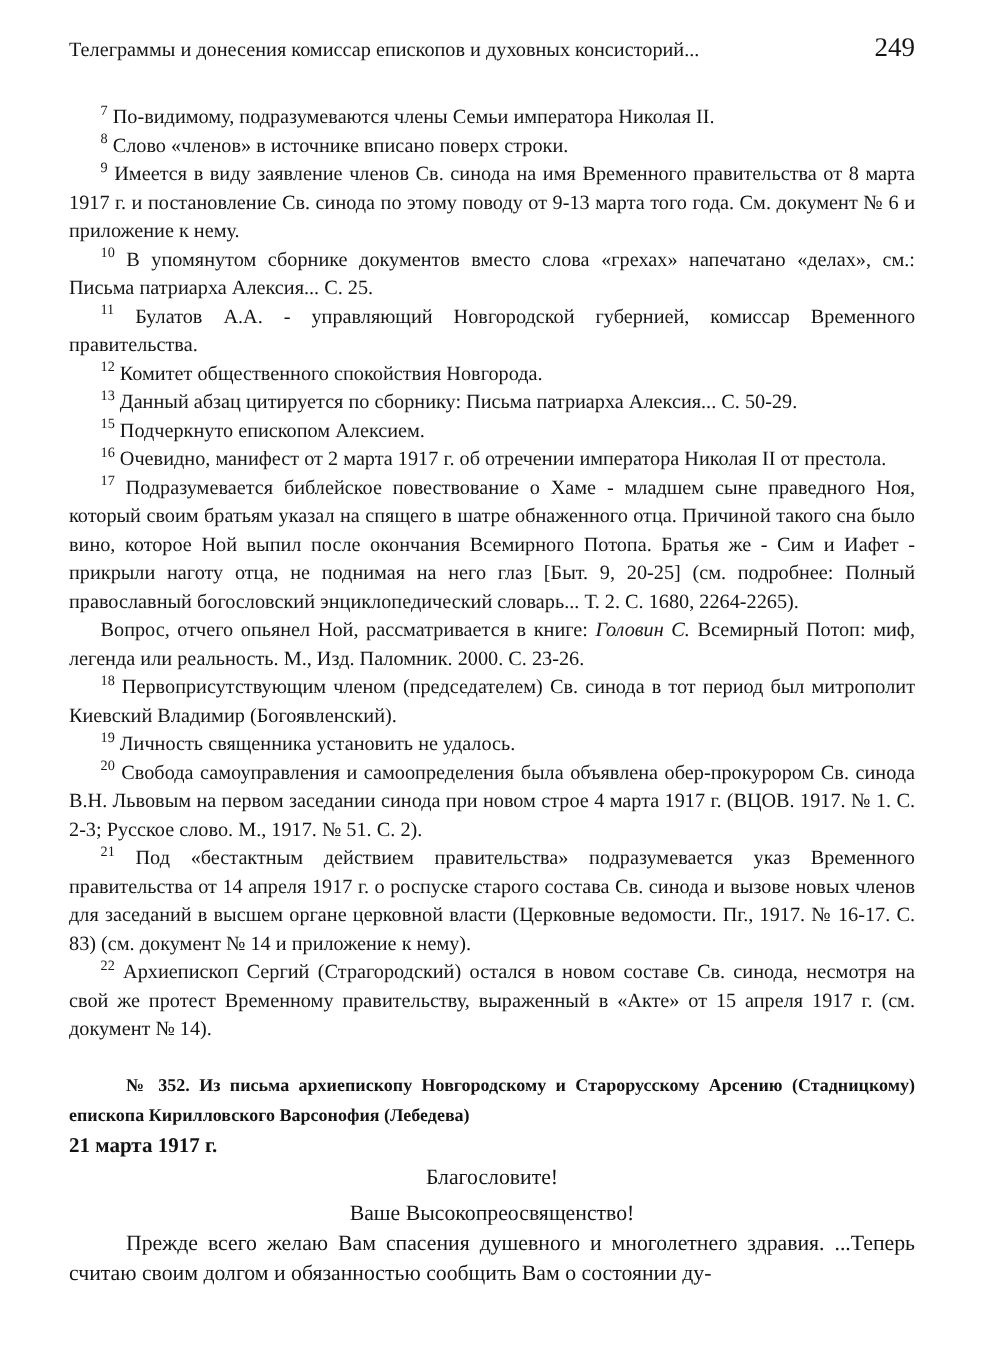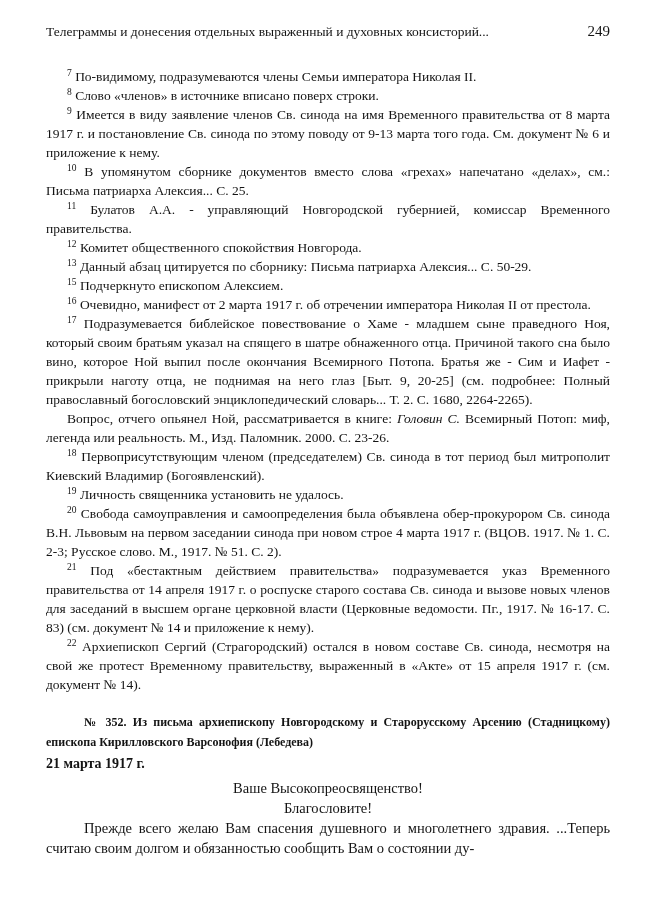--- a/index.html
+++ b/index.html
@@ -6,21 +6,21 @@
   .page{
     width:656px;height:913px;box-sizing:border-box;
     padding:22px 46px 0 46px;background:#ffffff;color:#141414;
     font-family:"Liberation Serif","DejaVu Serif",serif;
     overflow:hidden;position:relative;
   }
   .running-header{
     display:flex;justify-content:space-between;align-items:baseline;
     font-size:13.5px;line-height:18px;margin-bottom:26px;
   }
-  .running-header .pg{font-size:15px;}
+  .running-header .pg{font-size:18px;}
   .footnotes{}
   .footnote{
     font-size:13.5px;line-height:19px;margin:0;
     text-align:justify;text-indent:21px;hyphens:none;
   }
   .footnote sup{font-size:9.5px;line-height:0;}
   .italic{font-style:italic;}
   .doc-heading{
     font-weight:bold;font-size:12px;line-height:20px;
     text-align:justify;text-indent:38px;margin:18px 0 0 0;
@@ -35,21 +35,21 @@
     font-size:14.5px;line-height:20px;margin:0;
     text-align:justify;text-indent:38px;hyphens:none;
   }
 </style>
 </head>
 <body>
 
 <div class="page">
 
   <div class="running-header">
-    <span>Телеграммы и донесения отдельных выраженный и духовных консисторий...</span>
+    <span>Телеграммы и донесения комиссар епископов и духовных консисторий...</span>
     <span class="pg">249</span>
   </div>
 
   <div class="footnotes" id="footnotes">
       <p class="footnote"><sup>7</sup> <span>По-видимому, подразумеваются члены Семьи императора Николая II.</span></p>
       <p class="footnote"><sup>8</sup> <span>Слово «членов» в источнике вписано поверх строки.</span></p>
       <p class="footnote"><sup>9</sup> <span>Имеется в виду заявление членов Св. синода на имя Временного правительства от 8 марта 1917 г. и постановление Св. синода по этому поводу от 9-13 марта того года. См. документ № 6 и приложение к нему.</span></p>
       <p class="footnote"><sup>10</sup> <span>В упомянутом сборнике документов вместо слова «грехах» напечатано «делах», см.: Письма патриарха Алексия... С. 25.</span></p>
       <p class="footnote"><sup>11</sup> <span>Булатов А.А. - управляющий Новгородской губернией, комиссар Временного правительства.</span></p>
       <p class="footnote"><sup>12</sup> <span>Комитет общественного спокойствия Новгорода.</span></p>
@@ -61,18 +61,18 @@
       <p class="footnote"><sup>18</sup> <span>Первоприсутствующим членом (председателем) Св. синода в тот период был митрополит Киевский Владимир (Богоявленский).</span></p>
       <p class="footnote"><sup>19</sup> <span>Личность священника установить не удалось.</span></p>
       <p class="footnote"><sup>20</sup> <span>Свобода самоуправления и самоопределения была объявлена обер-прокурором Св. синода В.Н. Львовым на первом заседании синода при новом строе 4 марта 1917 г. (ВЦОВ. 1917. № 1. С. 2-3; Русское слово. М., 1917. № 51. С. 2).</span></p>
       <p class="footnote"><sup>21</sup> <span>Под «бестактным действием правительства» подразумевается указ Временного правительства от 14 апреля 1917 г. о роспуске старого состава Св. синода и вызове новых членов для заседаний в высшем органе церковной власти (Церковные ведомости. Пг., 1917. № 16-17. С. 83) (см. документ № 14 и приложение к нему).</span></p>
       <p class="footnote"><sup>22</sup> <span>Архиепископ Сергий (Страгородский) остался в новом составе Св. синода, несмотря на свой же протест Временному правительству, выраженный в «Акте» от 15 апреля 1917 г. (см. документ № 14).</span></p>
     </div>
 
   <div class="doc">
     <p class="doc-heading">№ 352. Из письма архиепископу Новгородскому и Старорусскому Арсению (Стадницкому) епископа Кирилловского Варсонофия (Лебедева)</p>
     <p class="doc-date">21 марта 1917 г.</p>
+    <p class="salutation">Благословите!</p>
     <p class="salutation first">Ваше Высокопреосвященство!</p>
-    <p class="salutation">Благословите!</p>
     <p class="letter-body">Прежде всего желаю Вам спасения душевного и многолетнего здравия. ...Теперь считаю своим долгом и обязанностью сообщить Вам о состоянии ду-</p>
   </div>
 
 </div>
 
 </body></html>

